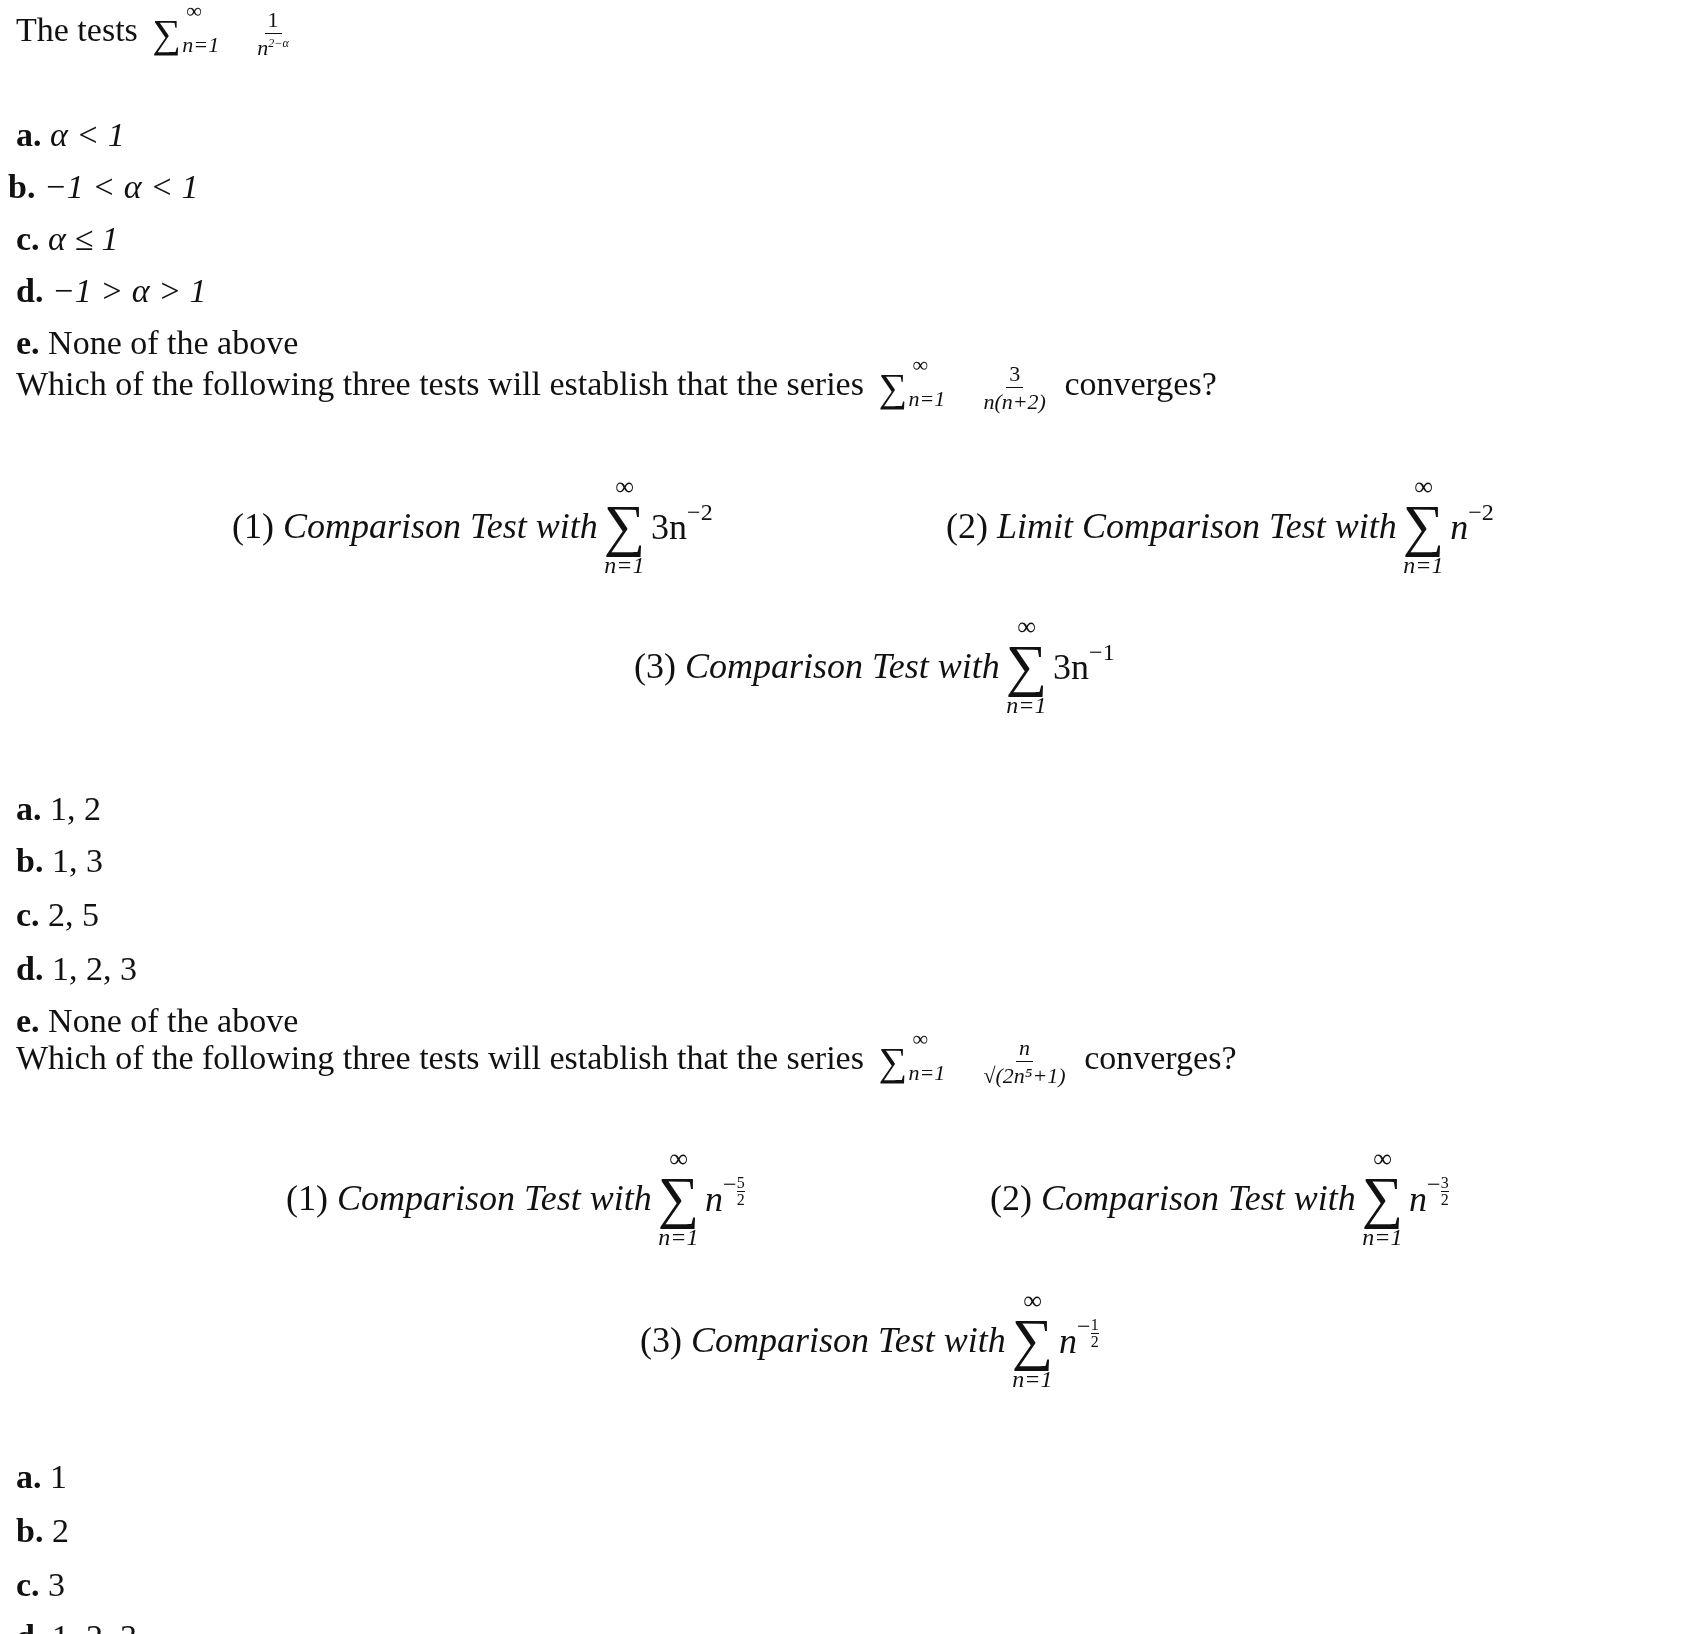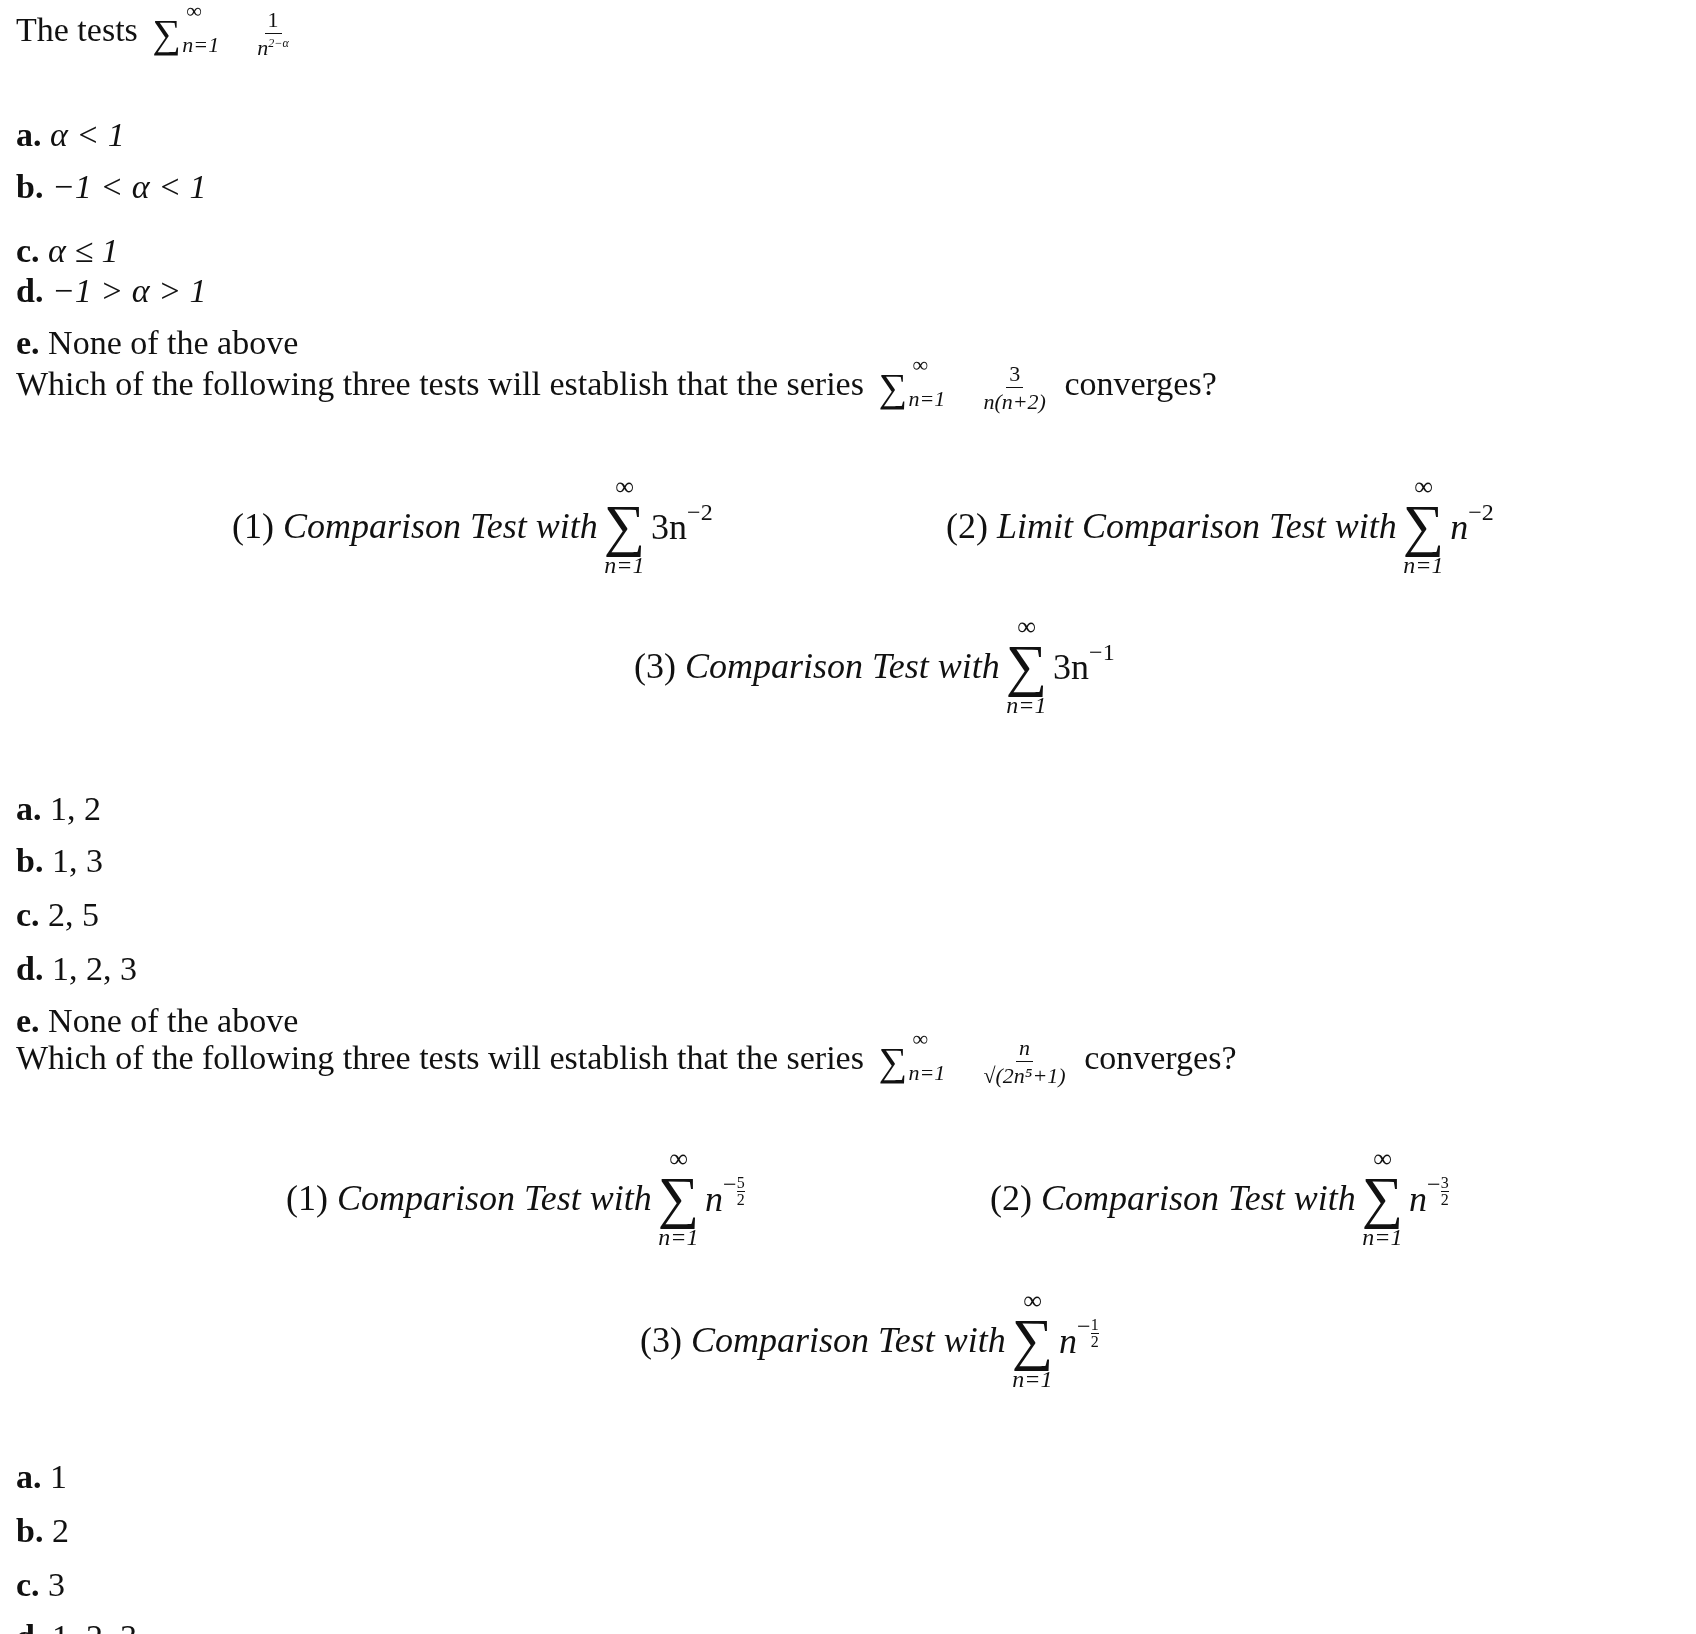--- a/index.html
+++ b/index.html
@@ -35,22 +35,22 @@
 <div class="abs q-text" style="left:16px; top:8px;">
   <span>The tests</span>
   <span class="sum-inline"><span class="sig">∑</span><span class="sup">∞</span><span class="sub">n=1</span></span>
   <span class="frac">
       <span class="num">1</span>
       <span class="den">n<sup style="font-size:12px">2−α</sup></span>
     </span>
 </div>
 
 <div class="abs opt" style="left:16px; top:82px;"><b>a.</b> <i>α &lt; 1</i></div>
-<div class="abs opt" style="left:16px; top:134px;"><b>b.</b> <i>−1 &lt; α &lt; 1</i></div>
-<div class="abs opt" style="left:16px; top:198px;"><b>c.</b> <i>α ≤ 1</i></div>
+<div class="abs opt" style="left:8px; top:134px;"><b>b.</b> <i>−1 &lt; α &lt; 1</i></div>
+<div class="abs opt" style="left:16px; top:186px;"><b>c.</b> <i>α ≤ 1</i></div>
 <div class="abs opt" style="left:16px; top:238px;"><b>d.</b> <i>−1 &gt; α &gt; 1</i></div>
 <div class="abs opt" style="left:16px; top:290px;"><b>e.</b> <span>None of the above</span></div>
 
 <div class="abs q-text" style="left:16px; top:362px;">
   <span>Which of the following three tests will establish that the series</span>
   <span class="sum-inline"><span class="sig">∑</span><span class="sup">∞</span><span class="sub">n=1</span></span>
   <span class="frac">
       <span class="num">3</span>
       <span class="den">n(n+2)</span>
     </span>

